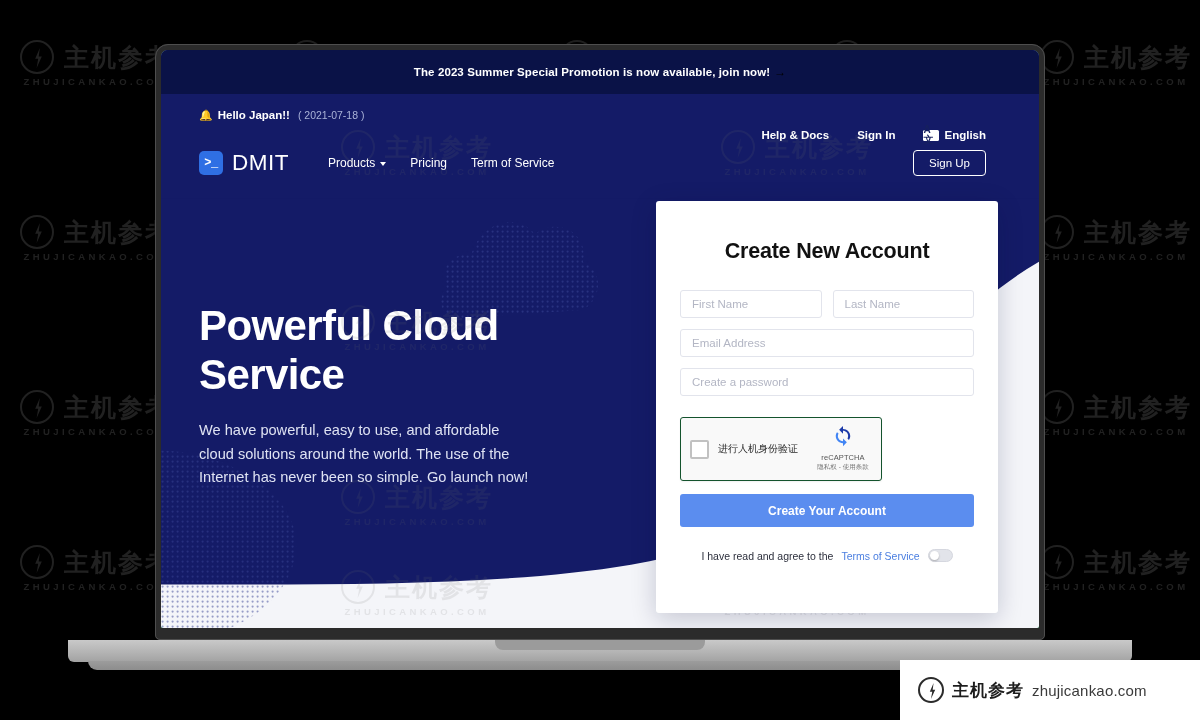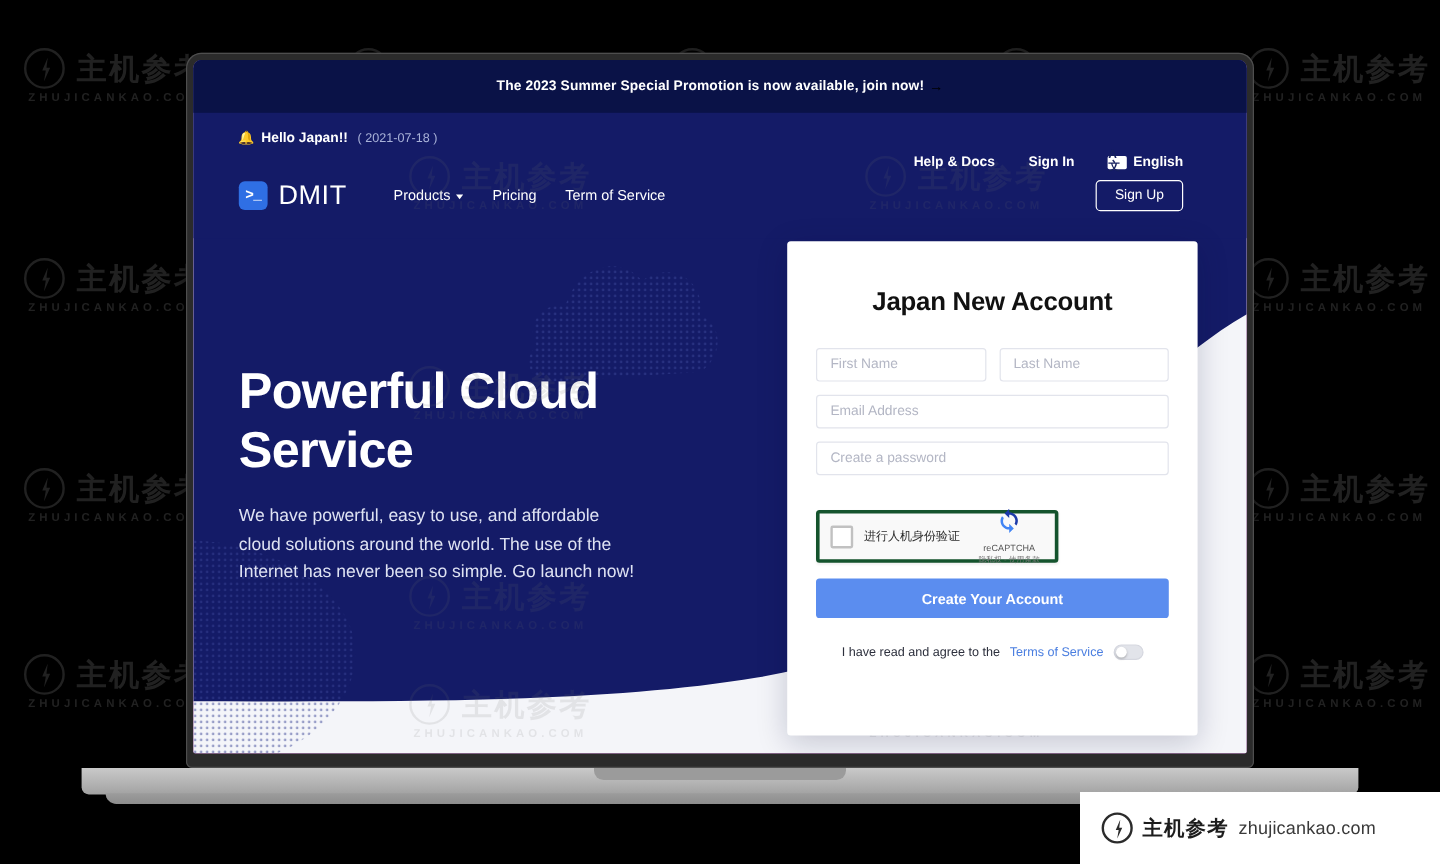--- a/index.html
+++ b/index.html
@@ -44,21 +44,21 @@
     box-shadow: 0 2px 8px rgba(0,0,0,.5);
   }
   #bezel-inner {
     position: absolute; inset: 0;
     border-radius: 13px 13px 5px 5px;
     border: 1px solid #4e4e4e;
     pointer-events: none;
   }
   #screen {
     position: relative; width: 100%; height: 100%;
-    background: #701a75; overflow: hidden; border-radius: 7px 7px 2px 2px;
+    background: #22c55e; overflow: hidden; border-radius: 7px 7px 2px 2px;
   }
 
   #base {
     position: absolute; left: 68px; top: 640px;
     width: 1064px; height: 22px;
     background: linear-gradient(#c9c9c9, #b4b4b4 55%, #a2a2a2);
     border-radius: 0 0 6px 6px;
   }
   #base-notch {
     position: absolute; left: 50%; top: 0; transform: translateX(-50%);
@@ -183,22 +183,22 @@
   .field {
     width: 100%; height: 28px;
     border: 1px solid #e2e4ec; border-radius: 3px;
     padding: 0 11px; font-size: 11.5px; color: #333;
     font-family: "Liberation Sans", sans-serif;
     background: #fff; outline: none; margin-bottom: 11px;
   }
   .field::placeholder { color: #b3b6c4; }
 
   .captcha {
-    width: 202px; height: 44px; margin-top: 18px;
-    border: 3px solid #14532d; border-radius: 3px;
+    width: 202px; height: 64px; margin-top: 10px;
+    border: 1px solid #14532d; border-radius: 3px;
     background: #f9f9f9;
     display: flex; align-items: center; padding: 0 9px;
     box-shadow: 0 1px 2px rgba(0,0,0,.06);
   }
   .captcha-box {
     width: 19px; height: 19px; border: 2px solid #c1c1c1;
     border-radius: 2px; background: #fff; flex: none; cursor: pointer;
   }
   .captcha-label { font-size: 10px; color: #2a2a2a; margin-left: 9px; white-space: nowrap; }
   .captcha-brand { margin-left: auto; text-align: center; width: 58px; }
@@ -530,21 +530,21 @@
               <div class="wm" style="left: 560px; top: 520px; opacity: 0.13;">
                 <div class="wm-row">
                   <div class="wm-mark"></div>
                   <div class="wm-cn">主机参考</div>
                 </div>
                 <div class="wm-en">ZHUJICANKAO.COM</div>
               </div>
             </div>
 
           <div class="card">
-            <div class="card-title">Japan New Account</div>
+            <div class="card-title">Create New Account</div>
 
             <div class="row2">
               <input class="field" type="text" placeholder="First Name" style="">
               <input class="field" type="text" placeholder="Last Name" style="">
             </div>
 
             <input class="field" type="email" placeholder="Email Address" style="">
 
             <input class="field" type="password" placeholder="Create a password" style="">
 

